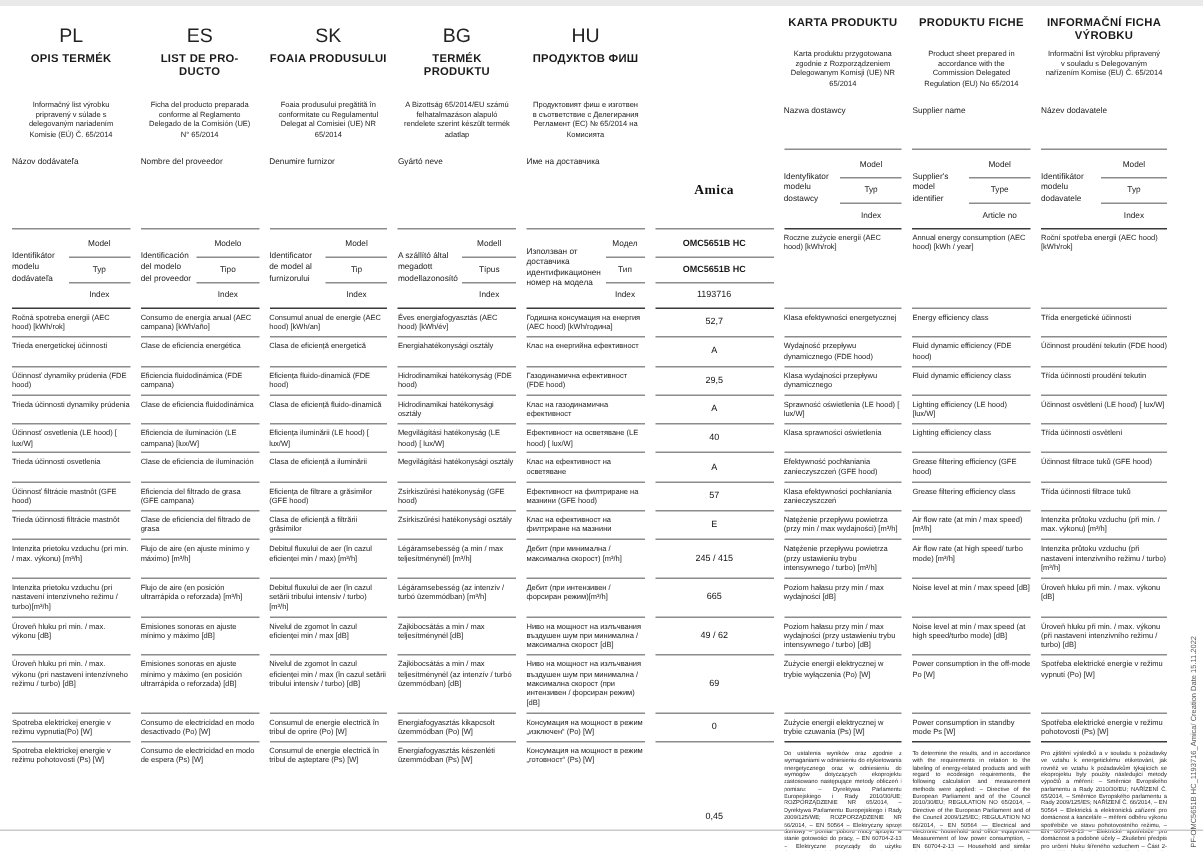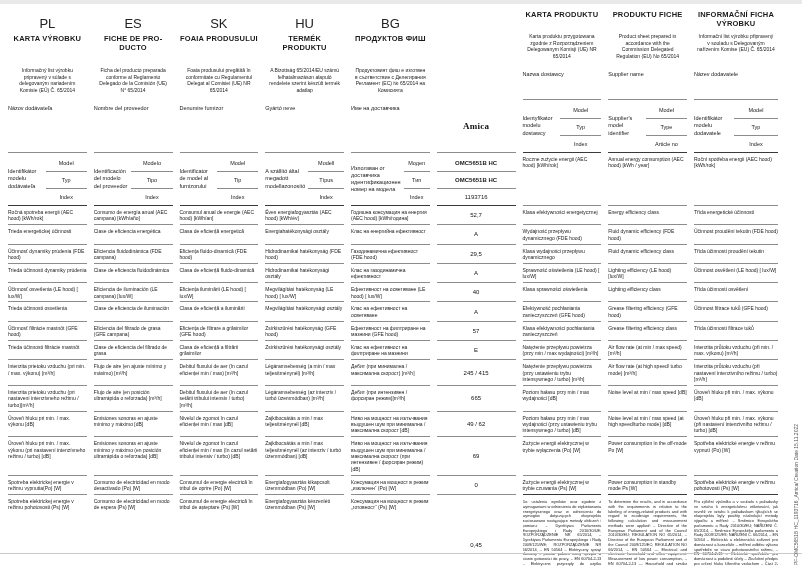--- a/index.html
+++ b/index.html
@@ -31,28 +31,28 @@
   .bottom-rule{position:absolute;left:0;right:0;bottom:17px;border-top:1px solid #c9c9c9}
 </style>
 </head>
 <body>
 
 <div class="sheet">
   <div class="table" id="fiche-table">
       <div class="cell code">PL</div>
       <div class="cell code">ES</div>
       <div class="cell code">SK</div>
+      <div class="cell code">BG</div>
       <div class="cell code">HU</div>
-      <div class="cell code">BG</div>
       <div class="cell"></div>
       <div class="cell title">KARTA PRODUKTU</div>
       <div class="cell title">PRODUKTU FICHE</div>
       <div class="cell title">INFORMAČNÍ FICHA VÝROBKU</div>
-      <div class="cell title">KARTA VÝROBKU</div>
-      <div class="cell title">FICHE DE PRO-DUCTO</div>
+      <div class="cell title">OPIS TERMÉK</div>
+      <div class="cell title">LIST DE PRO-DUCTO</div>
       <div class="cell title">FOAIA PRODUSULUI</div>
       <div class="cell title">TERMÉK PRODUKTU</div>
       <div class="cell title">ПРОДУКТОВ ФИШ</div>
       <div class="cell"></div>
       <div class="cell intro">Karta produktu przygotowana zgodnie z Rozporządzeniem Delegowanym Komisji (UE) NR 65/2014</div>
       <div class="cell intro">Product sheet prepared in accordance with the Commission Delegated Regulation (EU) No 65/2014</div>
       <div class="cell intro">Informační list výrobku připravený v souladu s Delegovaným nařízením Komise (EU) Č. 65/2014</div>
       <div class="cell intro">Informačný list výrobku pripravený v súlade s delegovaným nariadením Komisie (EÚ) Č. 65/2014</div>
       <div class="cell intro">Ficha del producto preparada conforme al Reglamento Delegado de la Comisión (UE) N° 65/2014</div>
       <div class="cell intro">Foaia produsului pregătită în conformitate cu Regulamentul Delegat al Comisiei (UE) NR 65/2014</div>

